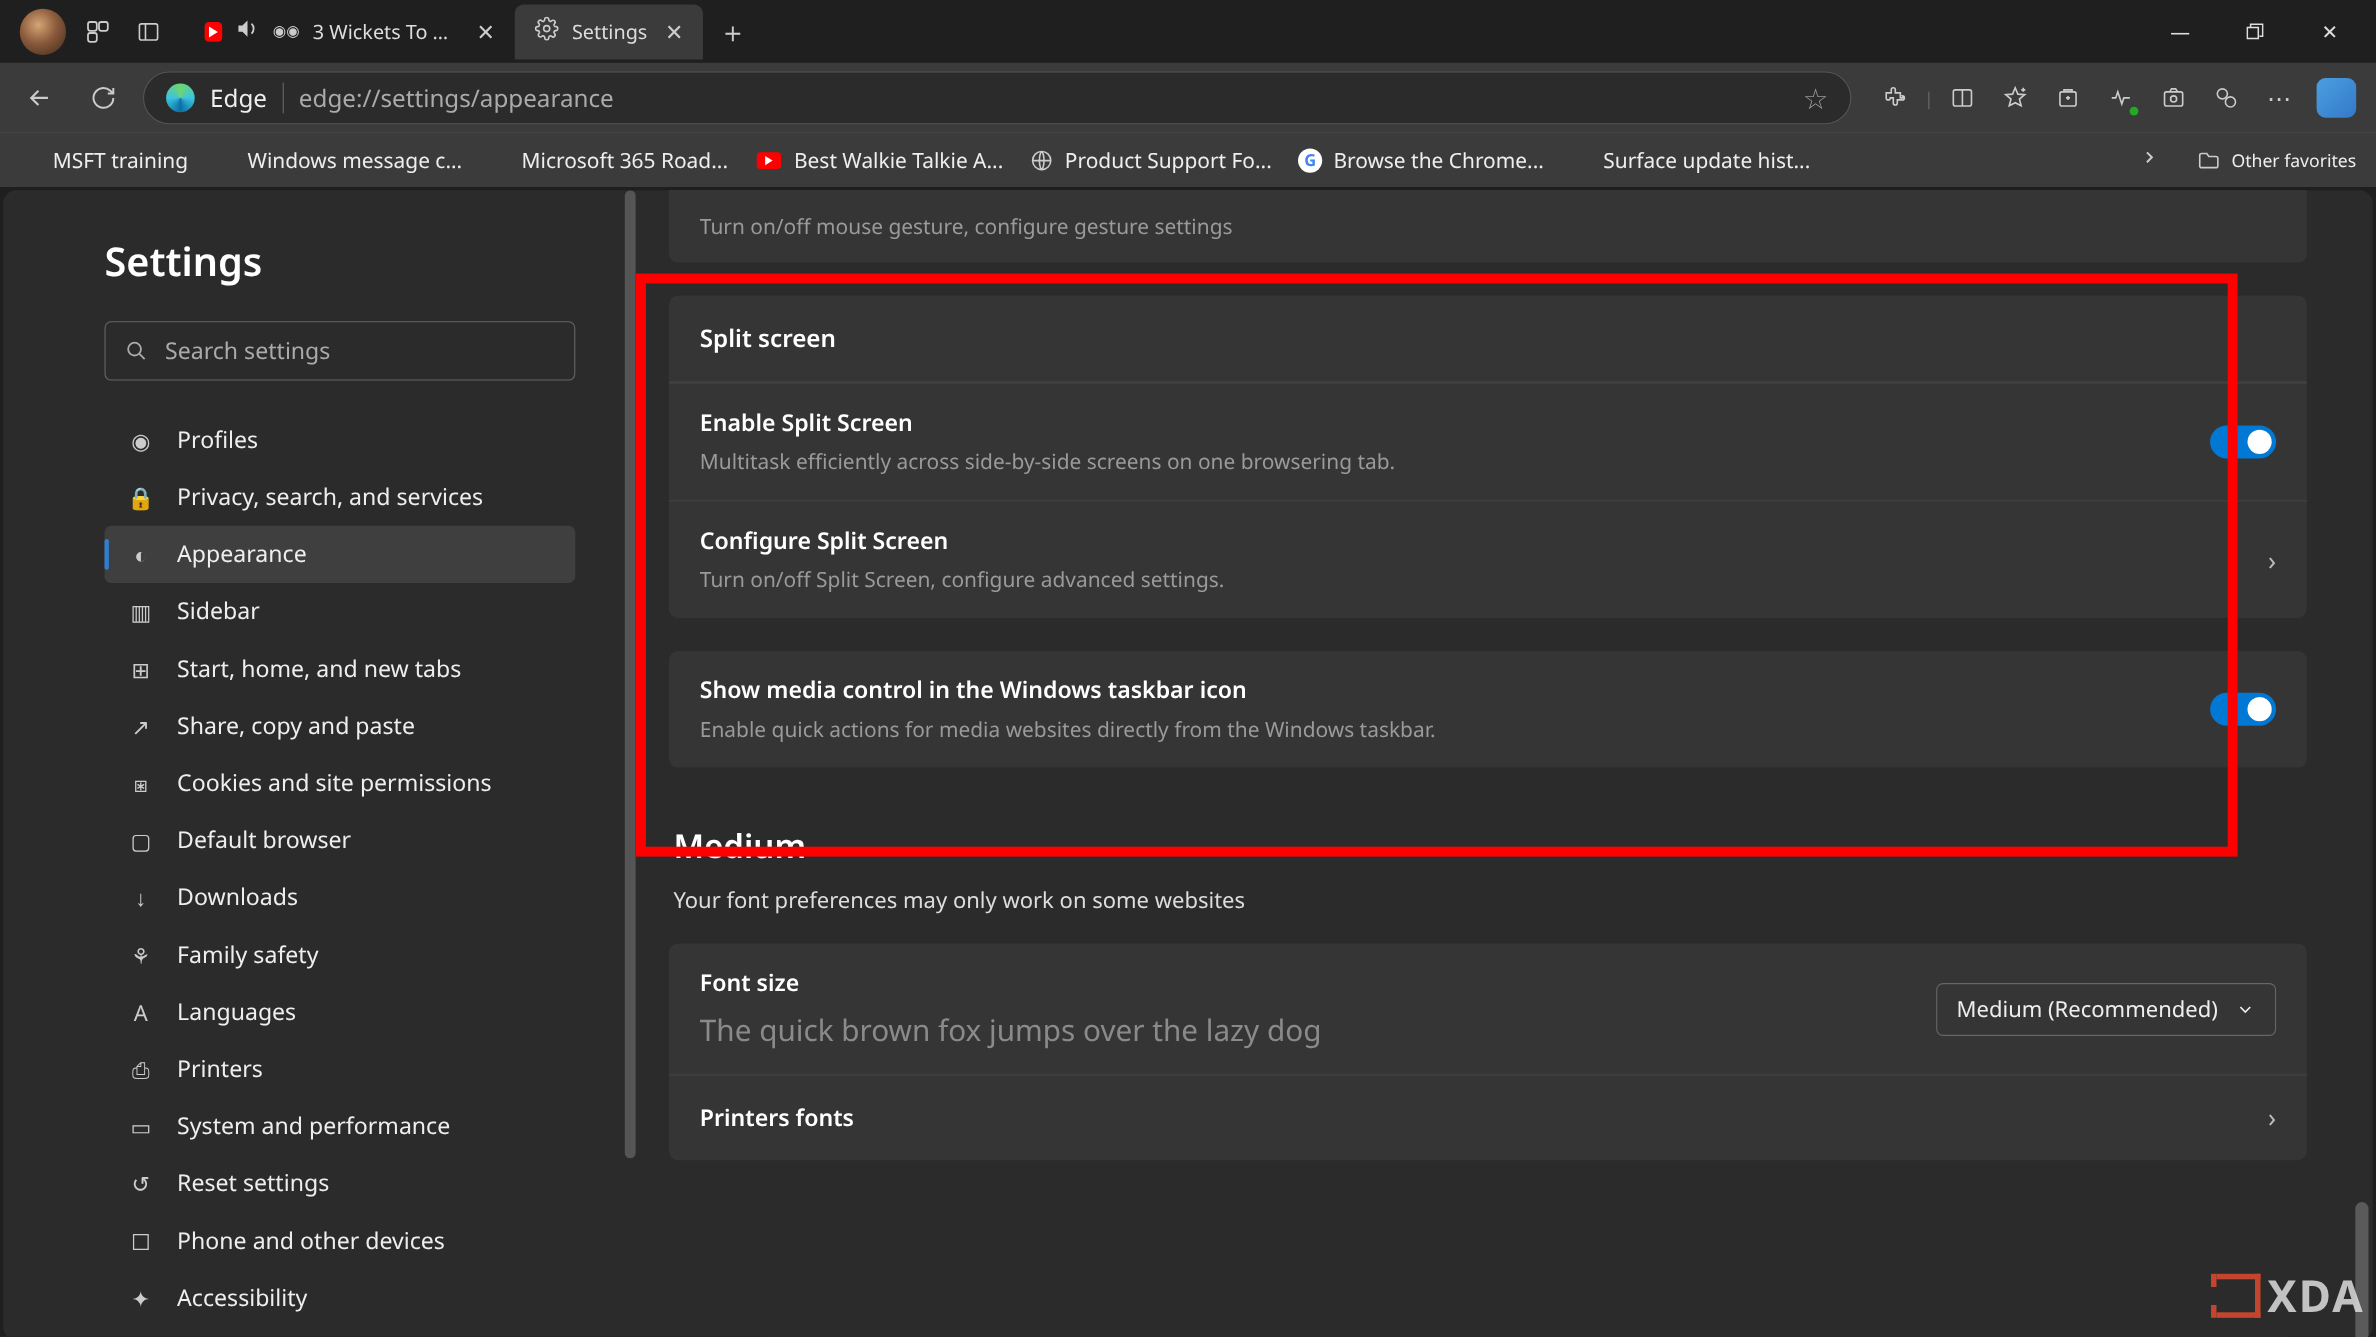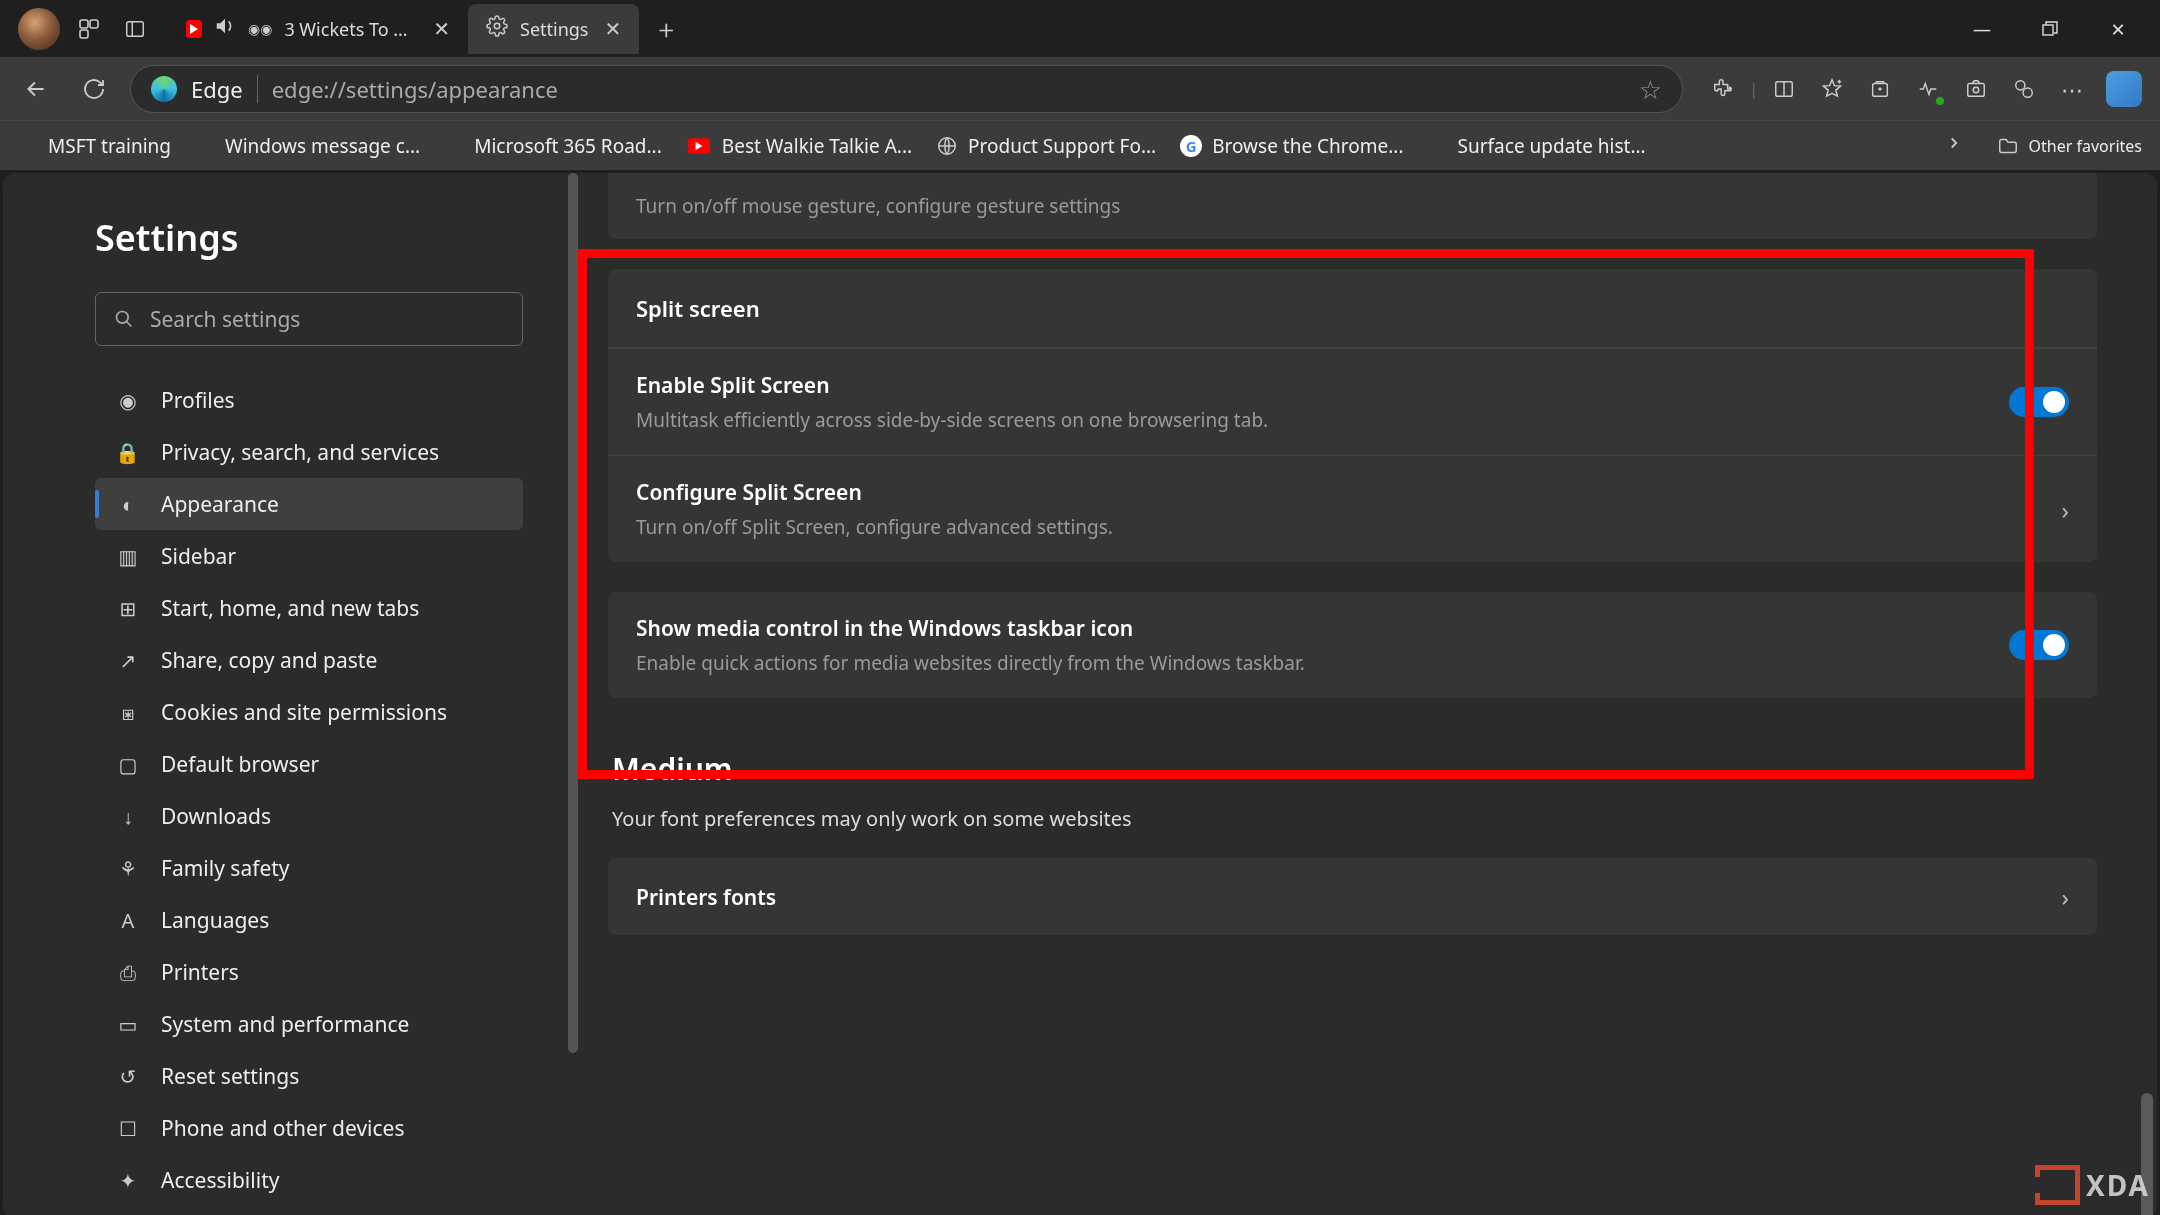--- a/index.html
+++ b/index.html
@@ -184,21 +184,21 @@
 
   .select-box {
     height:48px; border:1px solid #666; border-radius:6px;
     padding:0 18px; display:flex; align-items:center; gap:16px;
     color:#eee; font-size:20px; cursor:pointer;
   }
   .font-sample { font-size:27px; color:#8a8a8a; margin-top:10px; }
 
   .watermark {
     position:absolute; right:10px; bottom:10px;
-    font-size:28px; font-weight:700; letter-spacing:2px;
+    font-size:40px; font-weight:700; letter-spacing:2px;
     color:#ddd; display:flex; align-items:center; gap:6px;
     opacity:0.85; z-index:20;
   }
   .watermark .xda-box {
     width:40px; height:40px; border:5px solid #e04a2e;
     border-left:none; position:relative;
   }
   .watermark .xda-box::before {
     content:''; position:absolute; left:-5px; top:-5px; bottom:-5px; width:5px;
     background:linear-gradient(#e04a2e 30%, transparent 30%, transparent 70%, #e04a2e 70%);
@@ -519,20 +519,32 @@
         </div>
         <div class="toggle"></div>
       </div>
     </div>
 
     <div style="margin-top:50px;">
       <div class="section-title">Medium</div>
       <div class="section-sub">Your font preferences may only work on some websites</div>
 
       <div class="card">
+        <div class="card-row" style="border-top:none;">
+          <div class="row-body">
+            <div class="row-title">Font size</div>
+            <div class="font-sample">The quick brown fox jumps over the lazy dog</div>
+          </div>
+          <div class="select-box">
+            <span>Medium (Recommended)</span>
+            <svg width="18" height="18" viewBox="0 0 24 24" fill="none" stroke="currentColor" stroke-width="2">
+                <path d="M6 9l6 6 6-6"></path>
+              </svg>
+          </div>
+        </div>
         <div class="card-row" style="cursor:pointer;">
           <div class="row-body">
             <div class="row-title" style="margin-bottom:0;">Printers fonts</div>
           </div>
           <span class="chev">›</span>
         </div>
       </div>
     </div>
 
     <div class="main-scrollbar">

